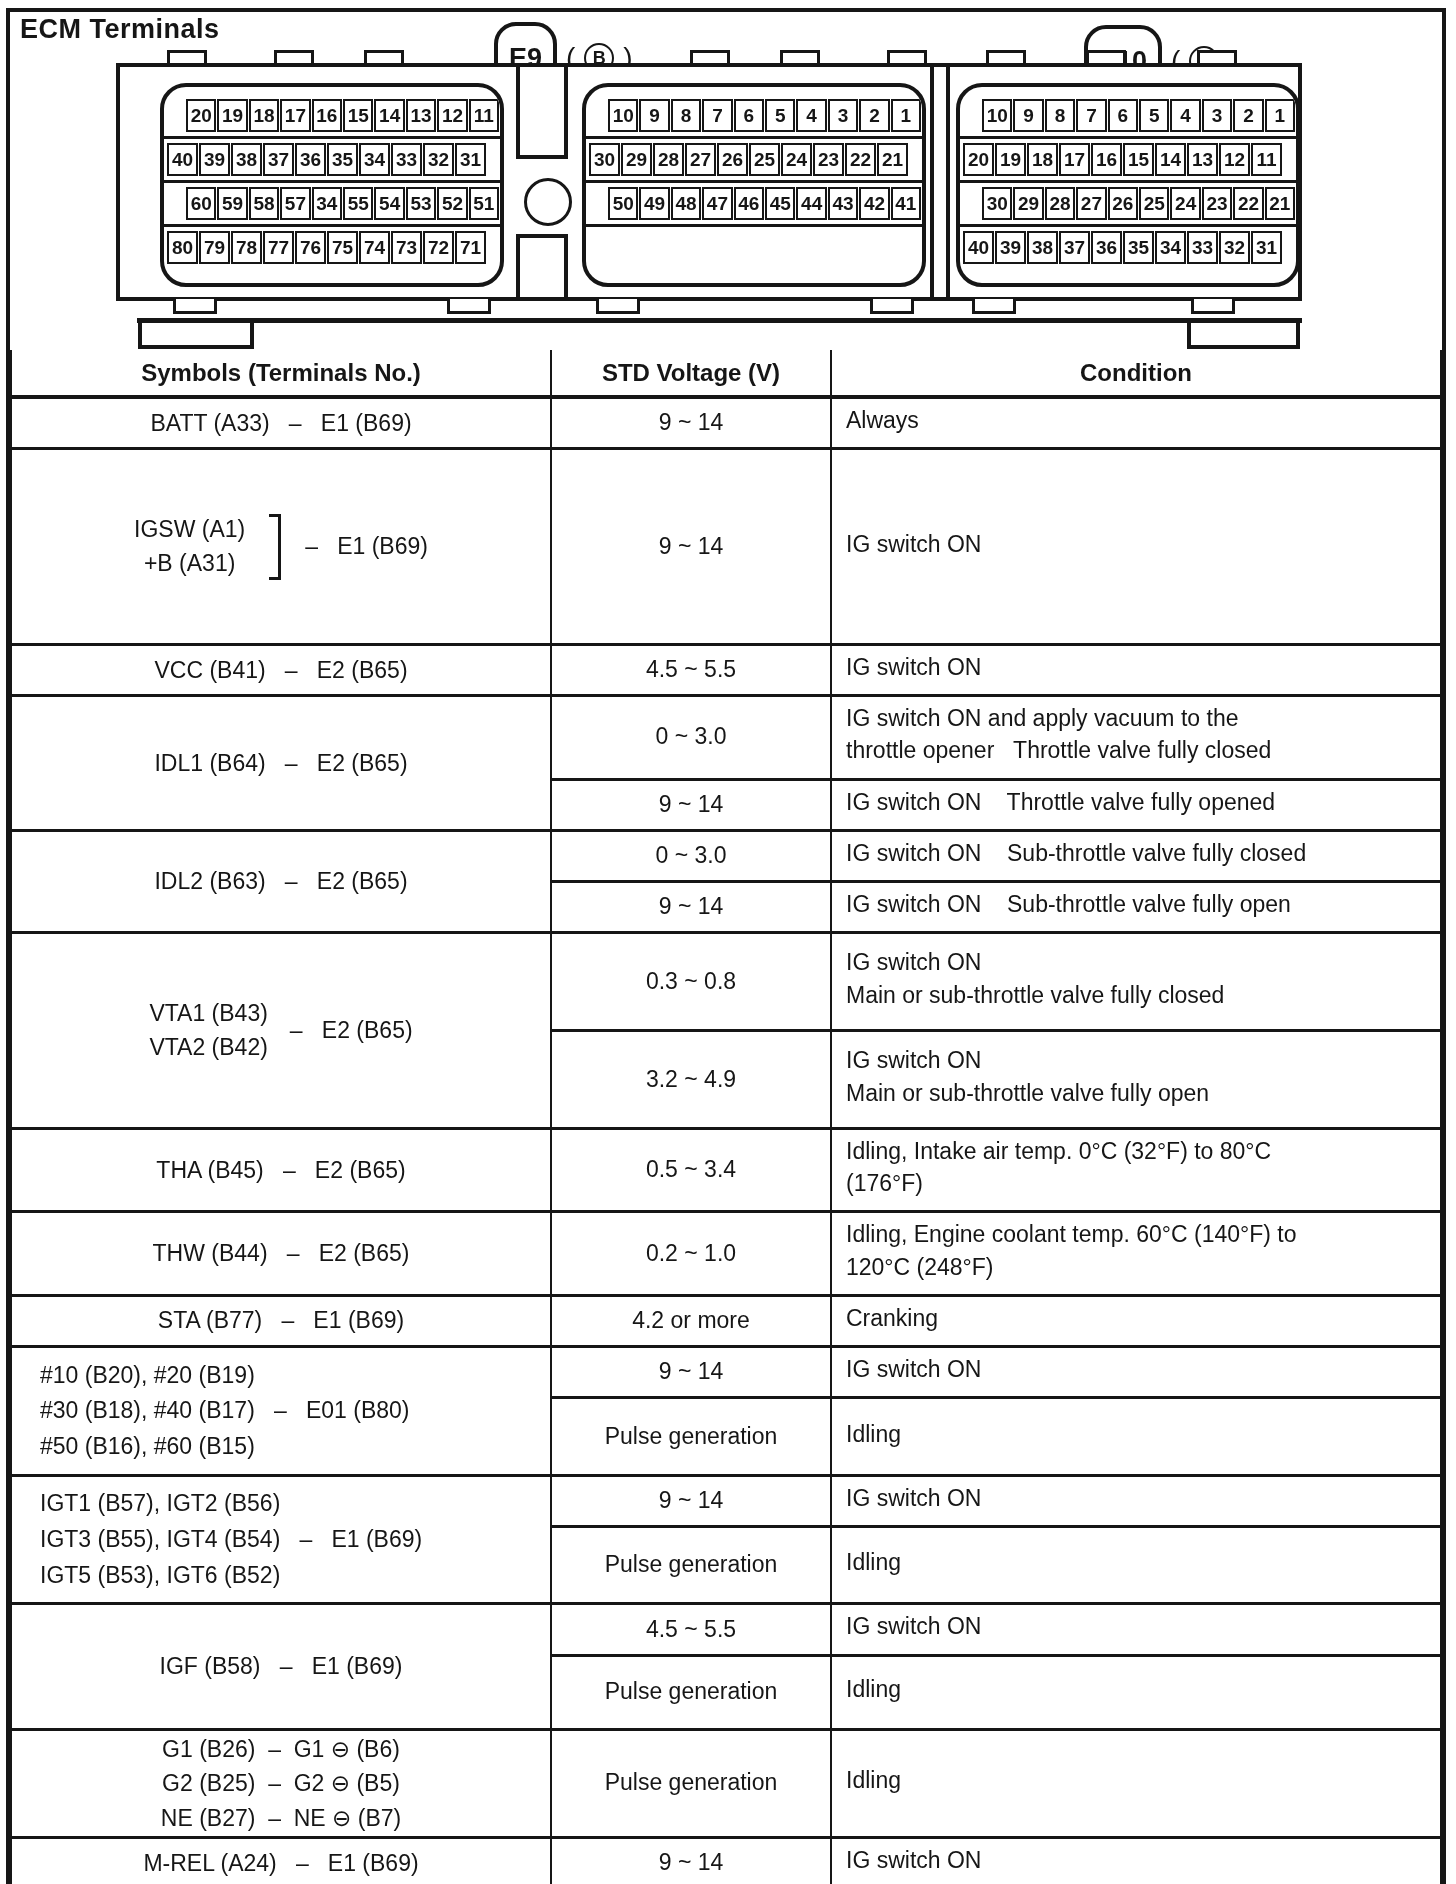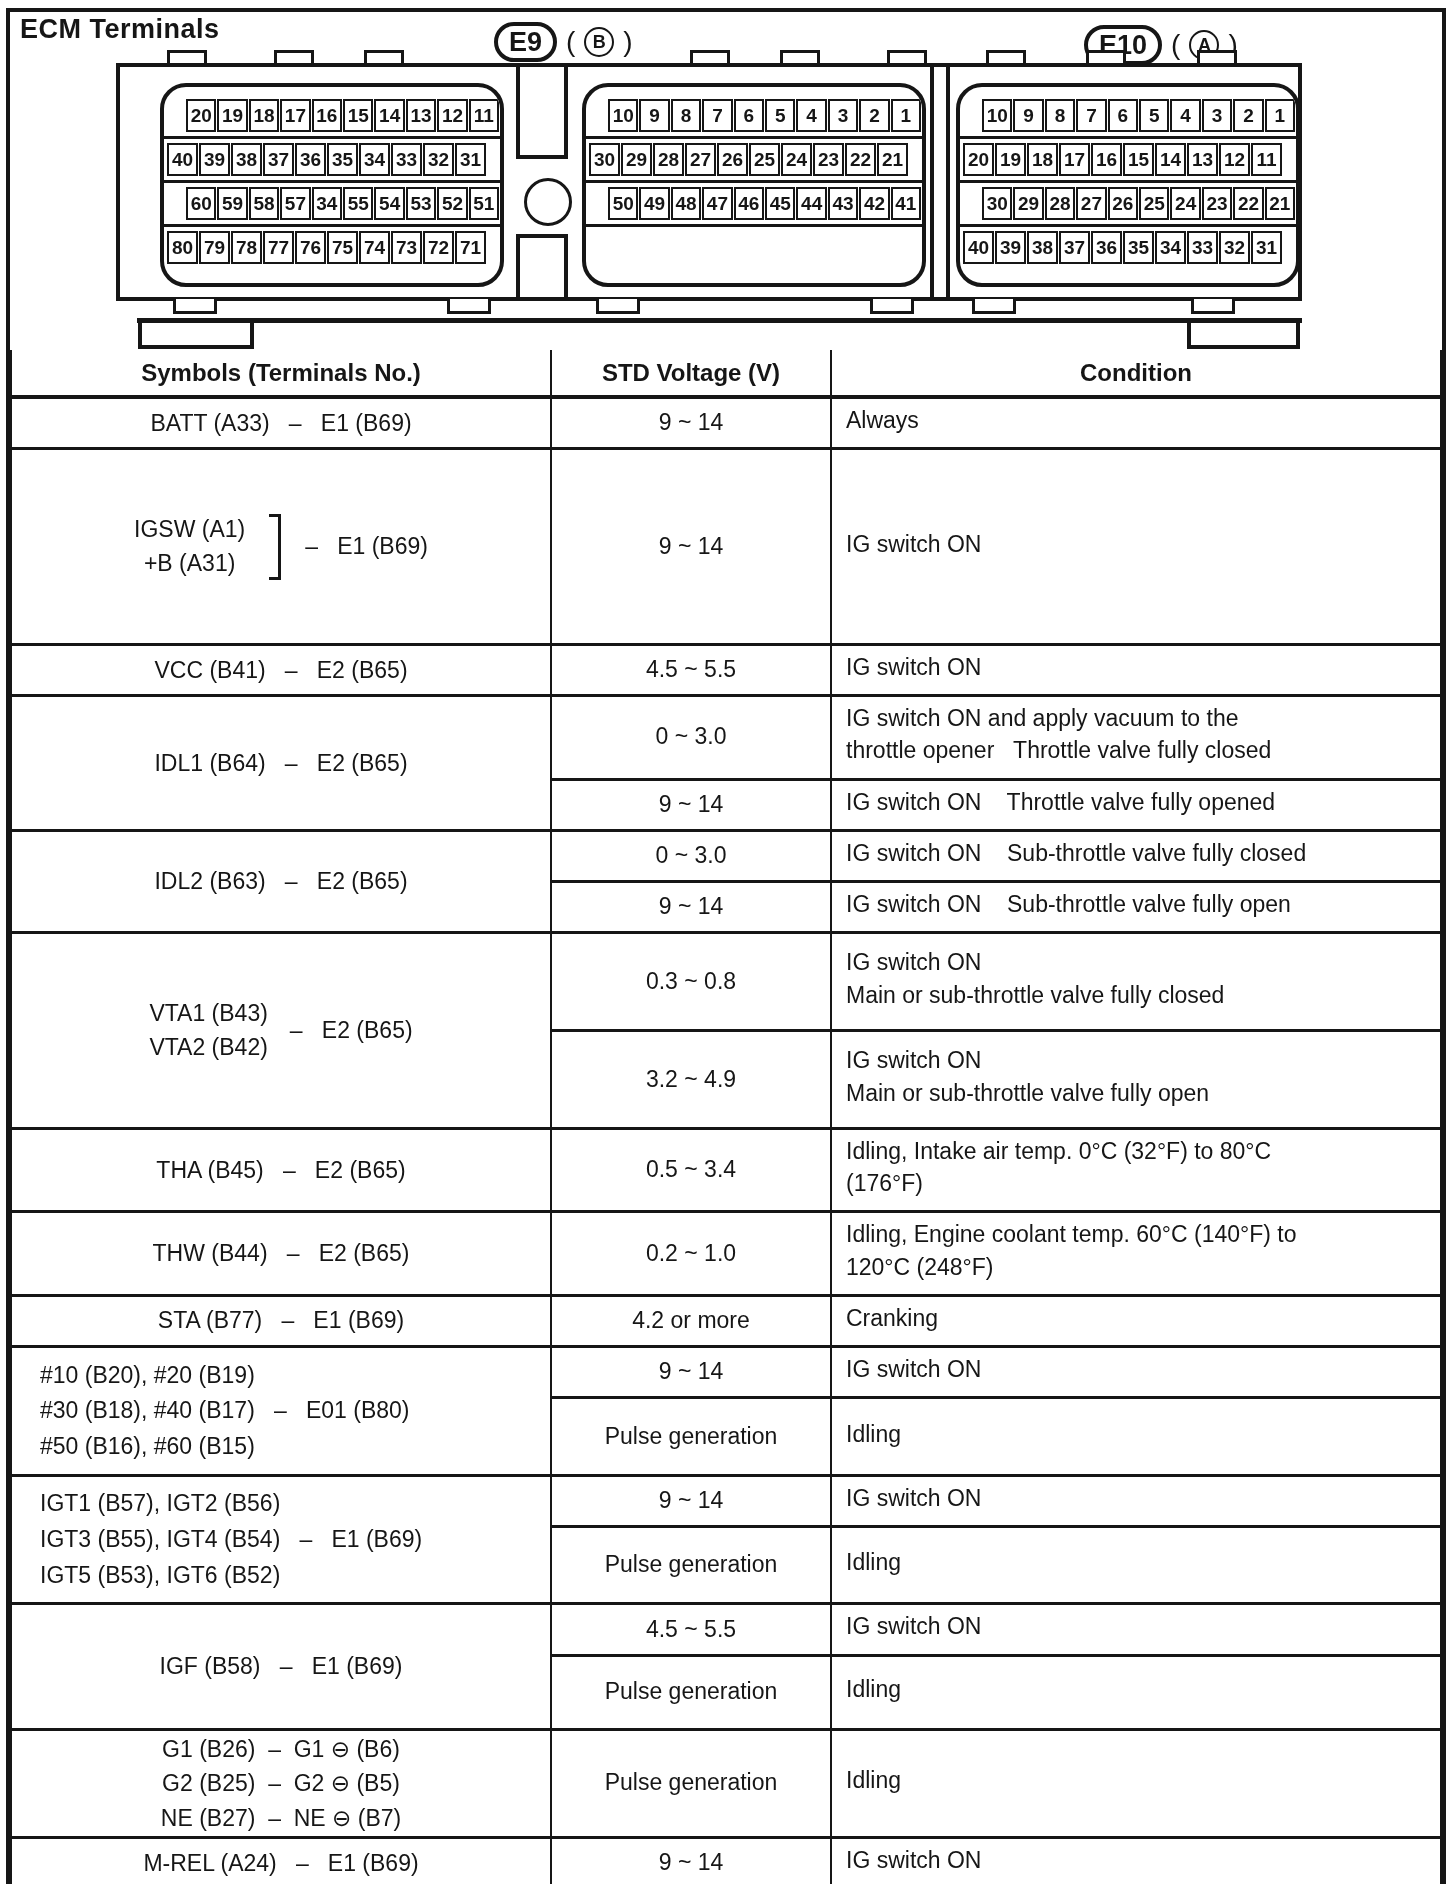--- a/index.html
+++ b/index.html
@@ -3,21 +3,21 @@
 <meta charset="utf-8">
 <style>
   html,body{margin:0;padding:0;background:#fff;}
   body{width:1456px;height:1884px;position:relative;font-family:"Liberation Sans","DejaVu Sans",sans-serif;color:#161616;}
   .page{position:absolute;left:6px;top:8px;width:1440px;border:4px solid #161616;box-sizing:border-box;background:#fff;}
   
   .diagram{position:relative;height:338px;overflow:hidden;text-align:right;}
   .ecm-title{position:absolute;left:10px;top:2px;font-size:27px;font-weight:700;letter-spacing:.5px;}
   .fig-code{position:absolute;left:12px;top:316px;font-size:16px;letter-spacing:1px;margin-top:34px;}
   .e-label{position:absolute;display:flex;align-items:center;gap:9px;}
-  .e-oval{border:4px solid #161616;border-radius:22px;padding:0 11px;font-size:27px;font-weight:700;line-height:32px;}
+  .e-oval{border:4px solid #161616;border-radius:22px;padding:16px 11px;font-size:27px;font-weight:700;line-height:32px;}
   .paren{font-size:28px;font-weight:400;}
   .circ-letter{display:inline-flex;width:26px;height:26px;border:2.5px solid #161616;border-radius:50%;align-items:center;justify-content:center;font-size:18px;font-weight:700;}
   .housing{position:absolute;left:106px;top:51px;width:1186px;height:238px;border:4.5px solid #161616;box-sizing:border-box;background:#fff;}
   .tab{position:absolute;width:40px;height:15px;border:3px solid #161616;border-bottom:none;background:#fff;box-sizing:border-box;}
   .foot{position:absolute;width:44px;height:15px;border:3px solid #161616;border-top:none;background:#fff;box-sizing:border-box;}
   .block{position:absolute;top:16px;width:344px;height:204px;border:4px solid #161616;border-radius:26px;box-sizing:border-box;padding:12px 0 0 3px;overflow:hidden;}
   .blk-b{left:40px;} .blk-m{left:462px;} .blk-a{left:836px;}
   .trow{display:flex;}
   .trow.indent{margin-left:19px;}
   .tcell{width:27px;height:29px;border:2.5px solid #161616;margin-right:1px;display:flex;align-items:center;justify-content:center;font-size:19px;font-weight:700;background:#fff;box-sizing:content-box;}

